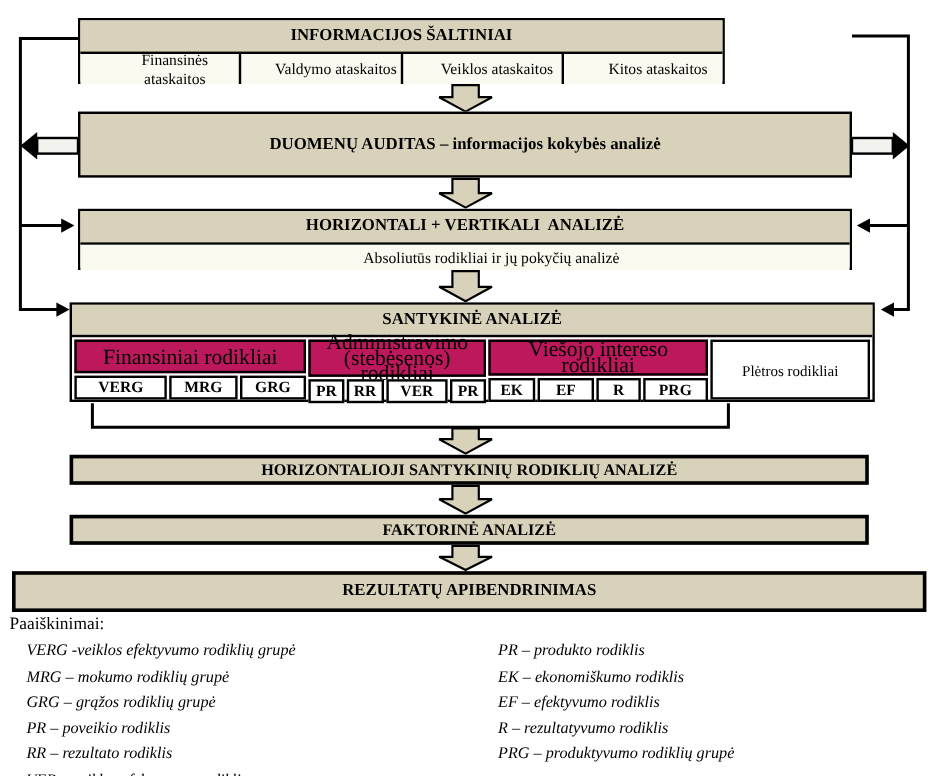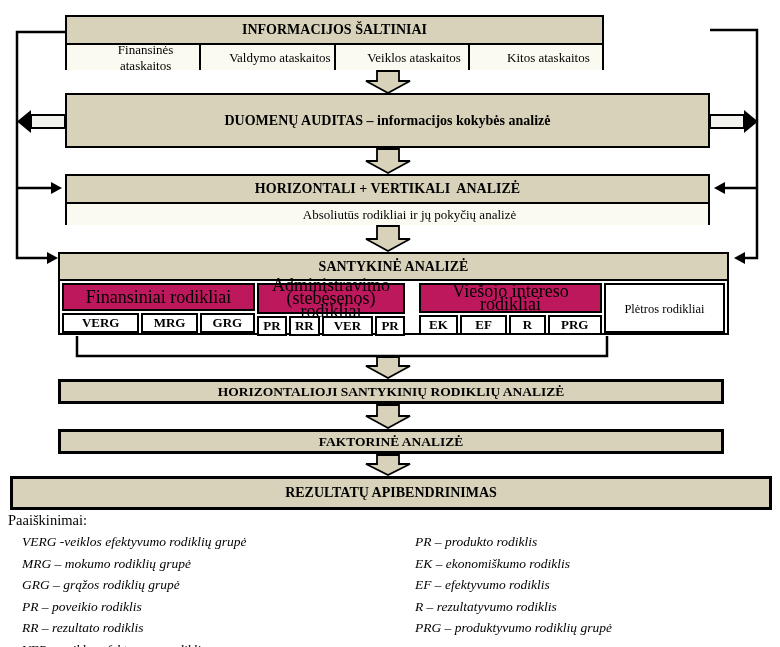--- a/index.html
+++ b/index.html
@@ -24,21 +24,21 @@
   
   .hv-box{left:65px;top:174px;width:645px;height:51px;border:2px solid #000;background:#fff;}
   .hv-head{height:26px;border-bottom:2px solid #000;font-size:14px;white-space:pre;}
   .hv-sub{height:21px;font-size:13px;padding-left:44px;}
 
   
   .rt{left:58px;top:252px;width:671px;height:83px;border:2px solid #000;background:#fff;}
   .rt-header{height:25px;border-bottom:2px solid #000;font-size:14px;}
   .rt-body{display:flex;height:52px;padding:1px;}
   .rt-group{display:flex;flex-direction:column;}
-  .g1{width:195px;} .g2{width:150px;} .g3{width:185px;padding-left:12px;} .g4{flex:1;}
+  .g1{width:195px;} .g2{width:150px;} .g3{width:185px;} .g4{flex:1;}
   .rt-glabel{height:27px;border:2px solid #000;margin:1px;display:flex;align-items:center;justify-content:center;
              text-align:center;font-size:18px;line-height:13px;background:#be185d;}
   .rt-cells{display:flex;flex:1;}
   .rt-cell{border:2px solid #000;margin:1px;display:flex;align-items:center;justify-content:center;
            font-size:13px;background:#fff;font-weight:bold;}
   .rt-span{border:2px solid #000;margin:1px;flex:1;display:flex;justify-content:center;
            align-items:flex-start;padding-top:17px;font-size:12.5px;background:#fff;}
 
   
   .bar{left:58px;width:666px;height:25px;border:3px solid #000;font-size:13.5px;}

